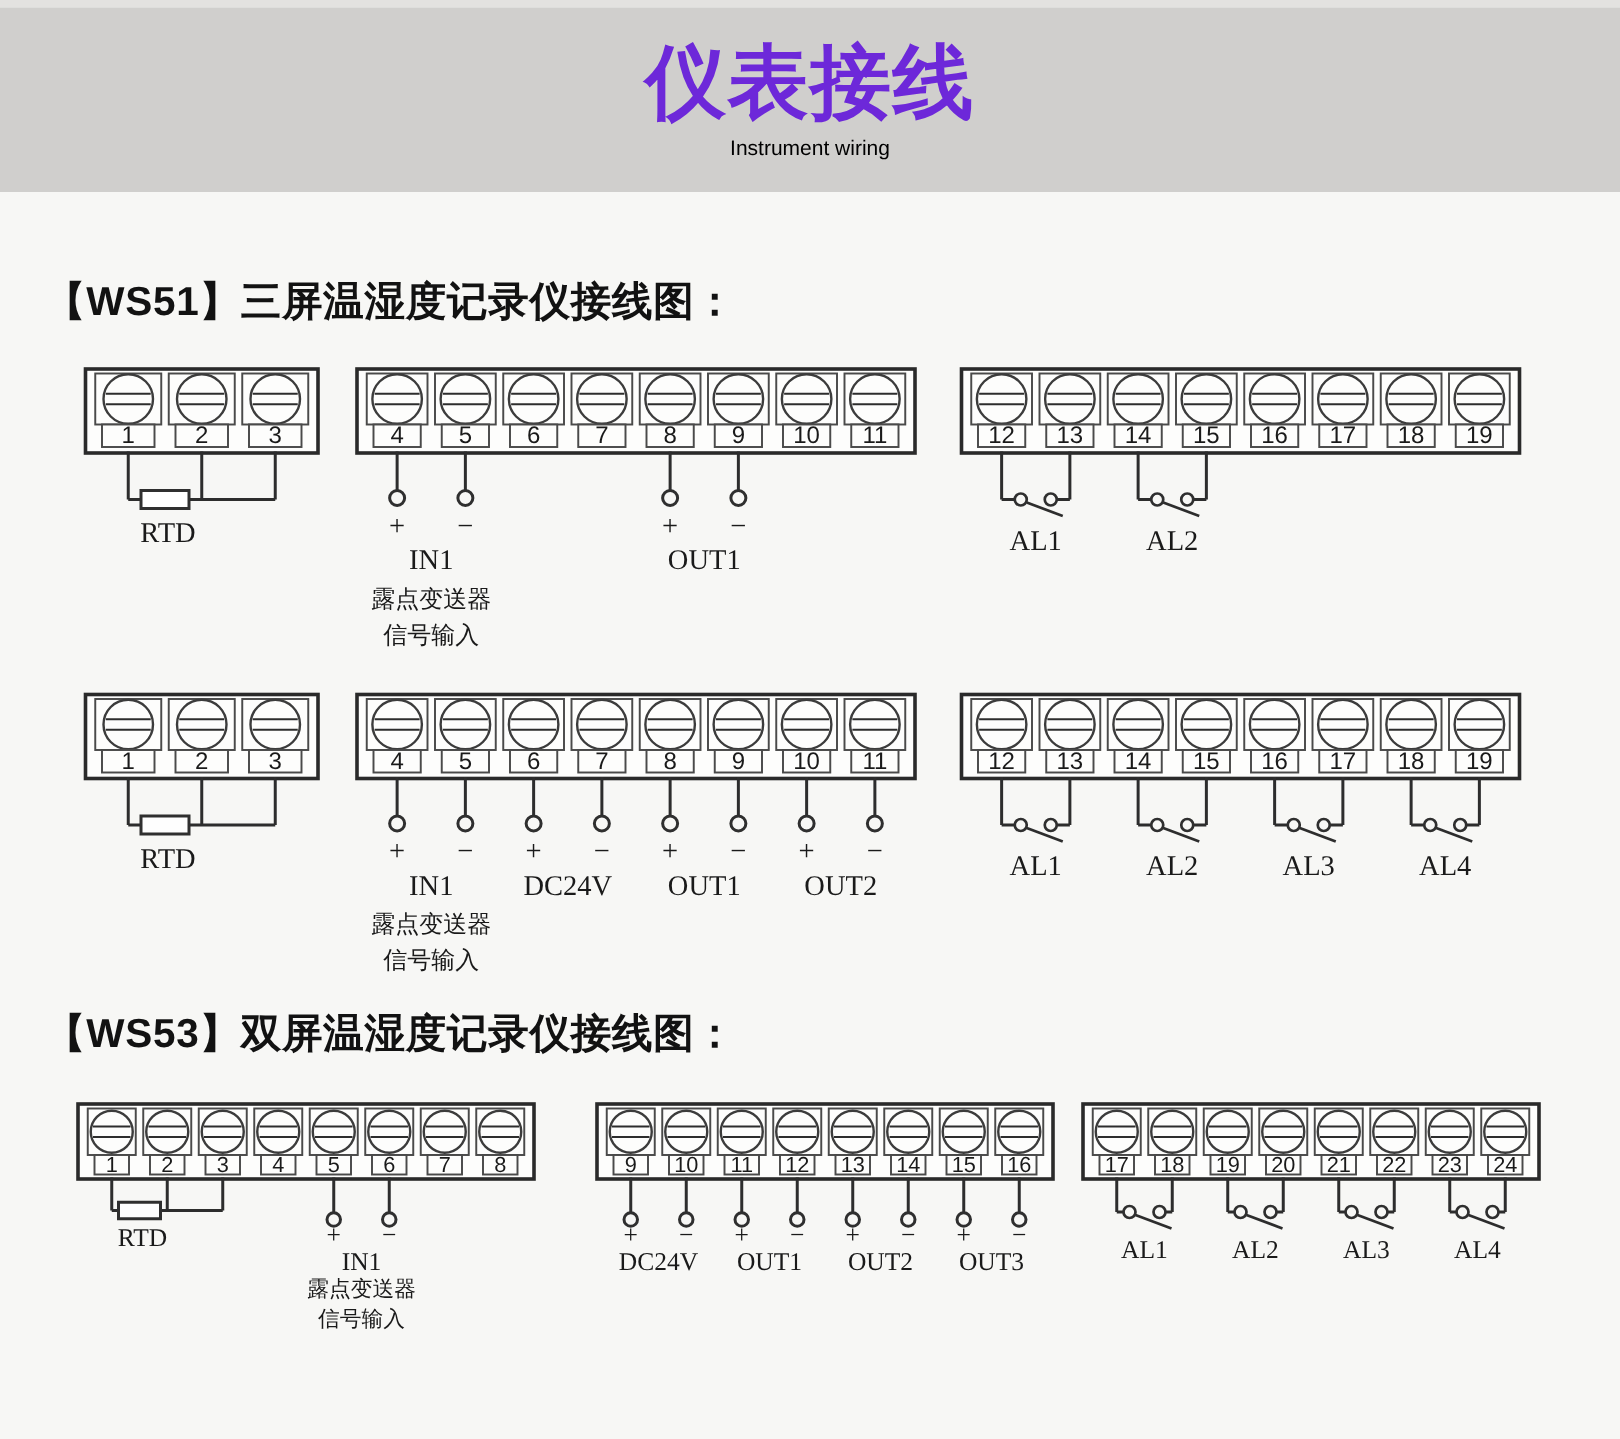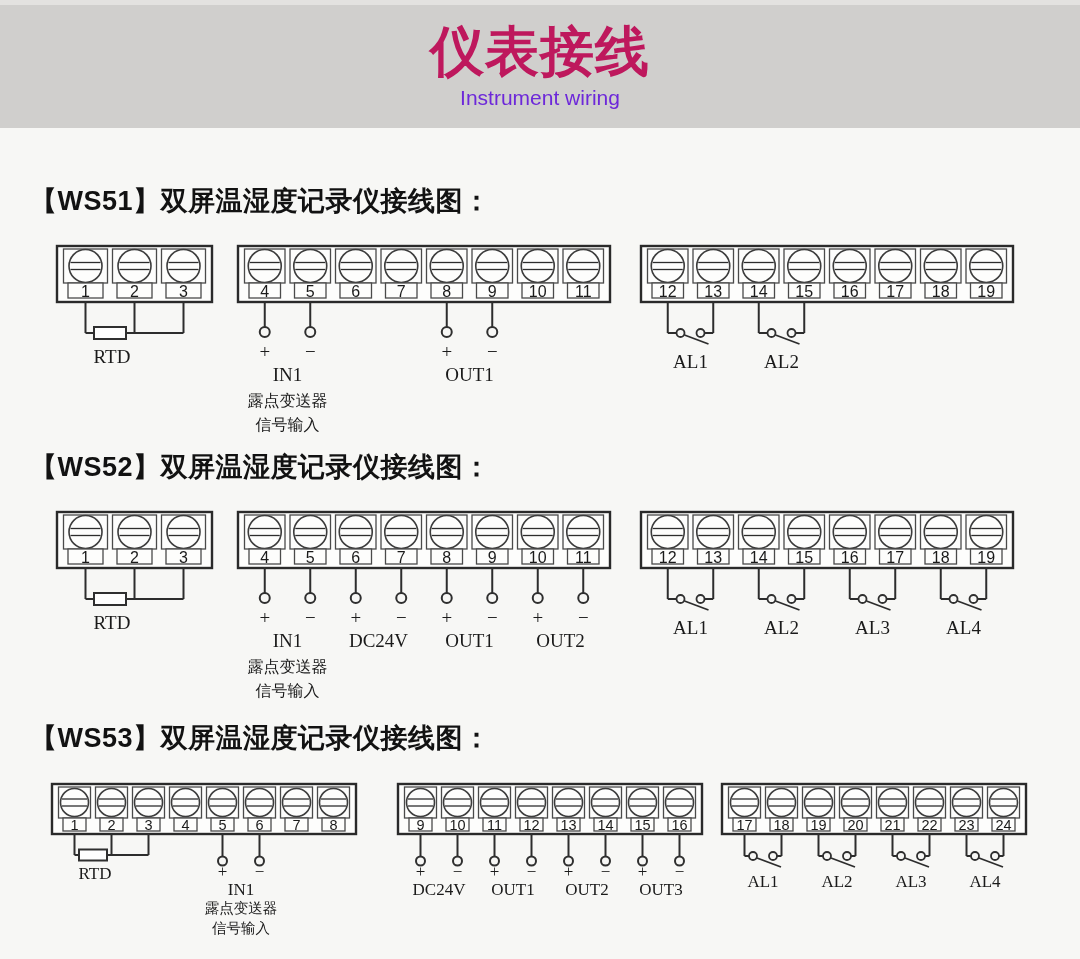--- a/index.html
+++ b/index.html
@@ -8,25 +8,25 @@
     background:#f7f7f5;
     font-family:"Liberation Sans","DejaVu Sans",sans-serif;
     color:#151515;
   }
   .top-strip{height:5px;background:#e3e2e0;}
   .banner{
     height:123px;background:#d0cfcd;
     display:flex;flex-direction:column;align-items:center;justify-content:center;
   }
   .banner h1{
-    margin:0;font-size:54px;font-weight:bold;color:#be185d;line-height:1.05;
+    margin:0;font-size:54px;font-weight:bold;color:#6d28d9;line-height:1.05;
     letter-spacing:1px;
   }
   .banner .subtitle{
-    margin-top:6px;font-size:21px;color:#6d28d9;font-weight:normal;
+    margin-top:6px;font-size:14px;color:#000000;font-weight:normal;
   }
   main{padding-bottom:12px;}
   section h2{
     margin:0 0 0 30px;
     font-size:27px;font-weight:600;color:#121212;line-height:1.25;
     letter-spacing:0.5px;
   }
   #sec-0 h2{padding-top:57px;}
   #sec-1 h2{padding-top:15px;}
   #sec-2 h2{padding-top:20px;}
@@ -40,21 +40,21 @@
 
 <div class="top-strip"></div>
 
 <header class="banner">
   <h1>仪表接线</h1>
   <div class="subtitle">Instrument wiring</div>
 </header>
 
 <main>
   <section id="sec-0">
-    <h2>【WS51】双屏温湿度记录仪接线图：</h2>
+    <h2>【WS51】三屏温湿度记录仪接线图：</h2>
     <div class="row">
         <svg width="159" height="192" style="margin-left: 55px;">
           <rect x="2" y="2" width="155" height="56" fill="#fdfdfc" stroke="#2a2a2a" stroke-width="2.4"></rect>
           <g>
             <rect x="8.5" y="5" width="44" height="34" fill="none" stroke="#4a4a4a" stroke-width="1.3"></rect>
             <circle cx="30.5" cy="22" r="16.5" fill="#fdfdfc" stroke="#3c3c3c" stroke-width="1.6"></circle>
             <line x1="15.5" y1="18.5" x2="45.5" y2="18.5" stroke="#2d2d2d" stroke-width="1.3"></line>
             <line x1="15.5" y1="25.5" x2="45.5" y2="25.5" stroke="#2d2d2d" stroke-width="1.3"></line>
             <rect x="13" y="39" width="35" height="15" fill="#fdfdfc" stroke="#4a4a4a" stroke-width="1.3"></rect>
             <text x="30.5" y="47" text-anchor="middle" dominant-baseline="central" font-size="16" font-family="&quot;Liberation Sans&quot;,&quot;DejaVu Sans&quot;,sans-serif" fill="#1a1a1a">1</text>
@@ -254,21 +254,20 @@
             <line x1="156.5" y1="89" x2="165.25" y2="89" stroke="#2d2d2d" stroke-width="2"></line>
             <circle cx="132.5" cy="89" r="4" fill="#f7f7f5" stroke="#2f2f2f" stroke-width="1.8"></circle>
             <circle cx="152.5" cy="89" r="4" fill="#f7f7f5" stroke="#2f2f2f" stroke-width="1.8"></circle>
             <line x1="136.5" y1="91" x2="160.5" y2="100" stroke="#2d2d2d" stroke-width="1.8"></line>
             <text x="142.5" y="117" text-anchor="middle" dominant-baseline="central" font-size="19" font-family="&quot;Liberation Serif&quot;,&quot;DejaVu Serif&quot;,serif" fill="#1a1a1a">AL2</text>
           </g>
         </svg>
       </div>
   </section>
   <section id="sec-1">
-    <h2>【WS52】双屏温湿度记录仪接线图：</h2>
     <div class="row">
         <svg width="159" height="192" style="margin-left: 55px;">
           <rect x="2" y="2" width="155" height="56" fill="#fdfdfc" stroke="#2a2a2a" stroke-width="2.4"></rect>
           <g>
             <rect x="8.5" y="5" width="44" height="34" fill="none" stroke="#4a4a4a" stroke-width="1.3"></rect>
             <circle cx="30.5" cy="22" r="16.5" fill="#fdfdfc" stroke="#3c3c3c" stroke-width="1.6"></circle>
             <line x1="15.5" y1="18.5" x2="45.5" y2="18.5" stroke="#2d2d2d" stroke-width="1.3"></line>
             <line x1="15.5" y1="25.5" x2="45.5" y2="25.5" stroke="#2d2d2d" stroke-width="1.3"></line>
             <rect x="13" y="39" width="35" height="15" fill="#fdfdfc" stroke="#4a4a4a" stroke-width="1.3"></rect>
             <text x="30.5" y="47" text-anchor="middle" dominant-baseline="central" font-size="16" font-family="&quot;Liberation Sans&quot;,&quot;DejaVu Sans&quot;,sans-serif" fill="#1a1a1a">1</text>

